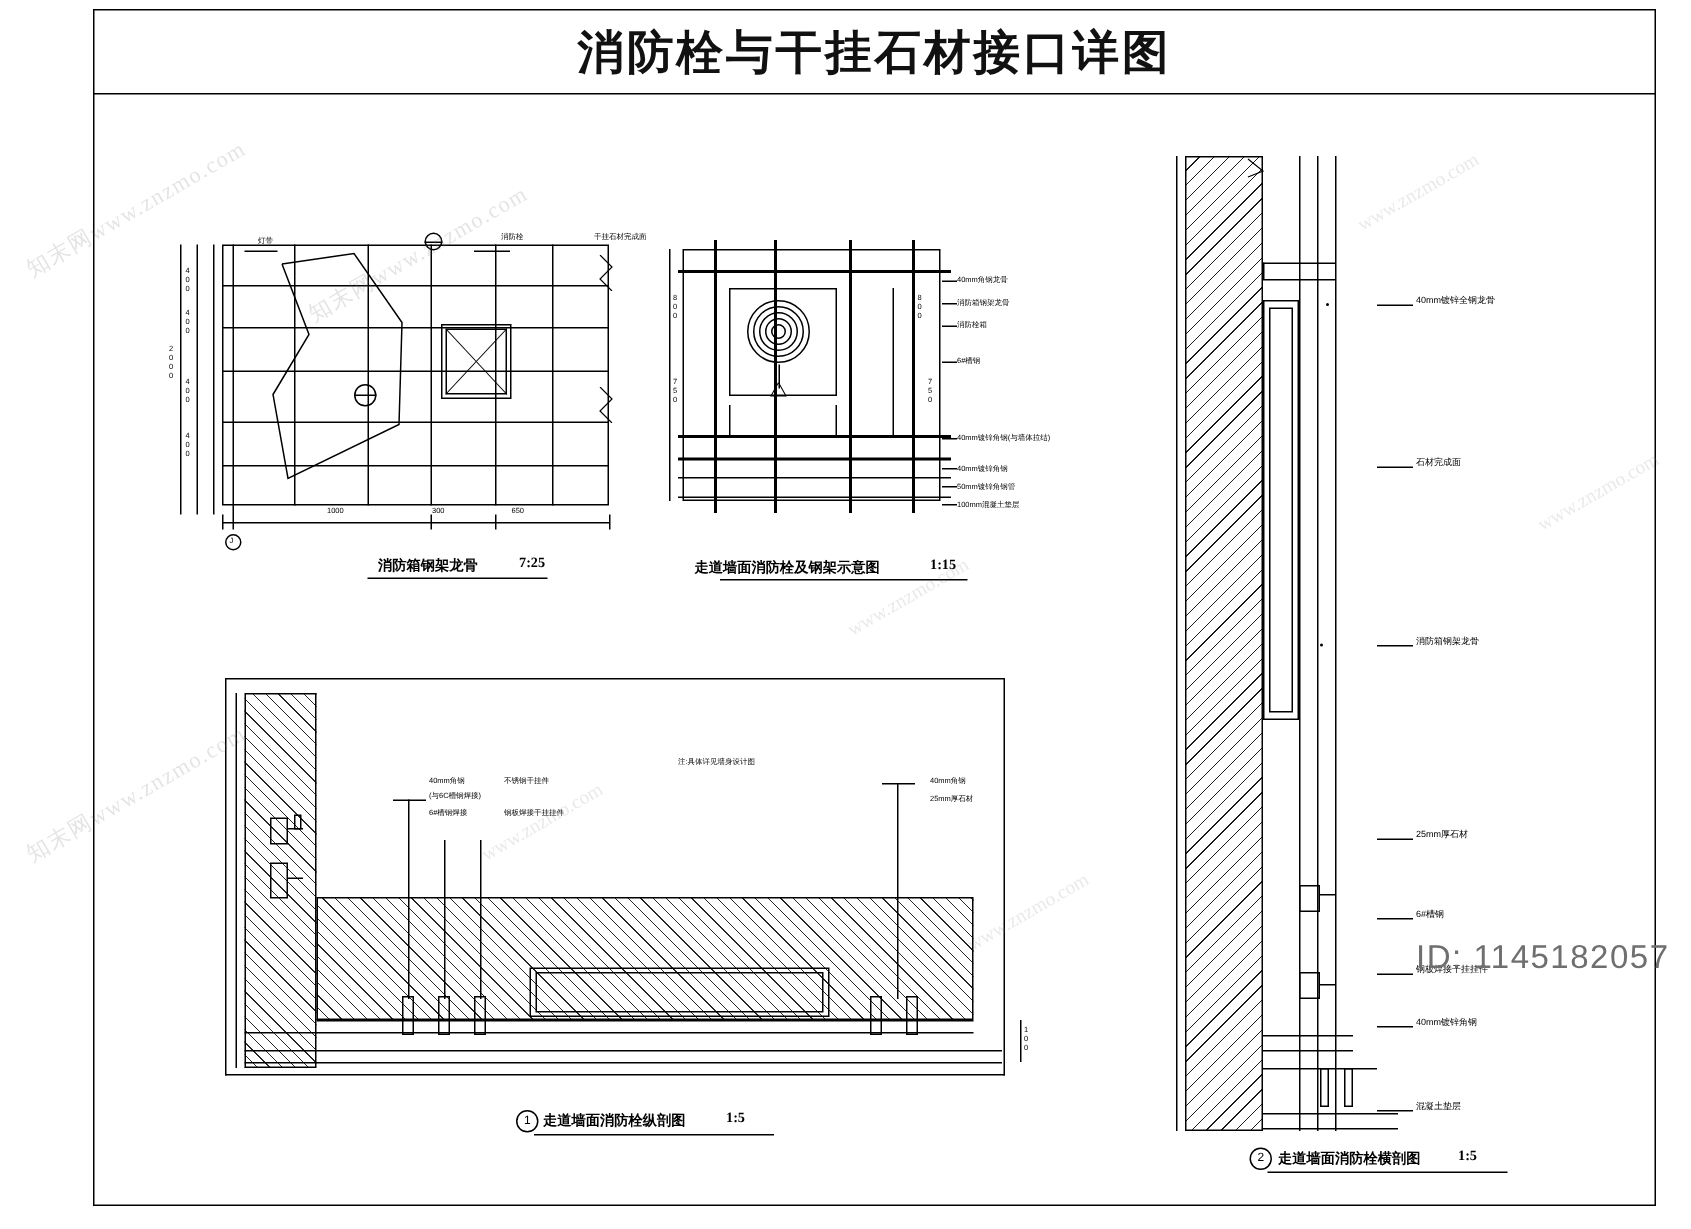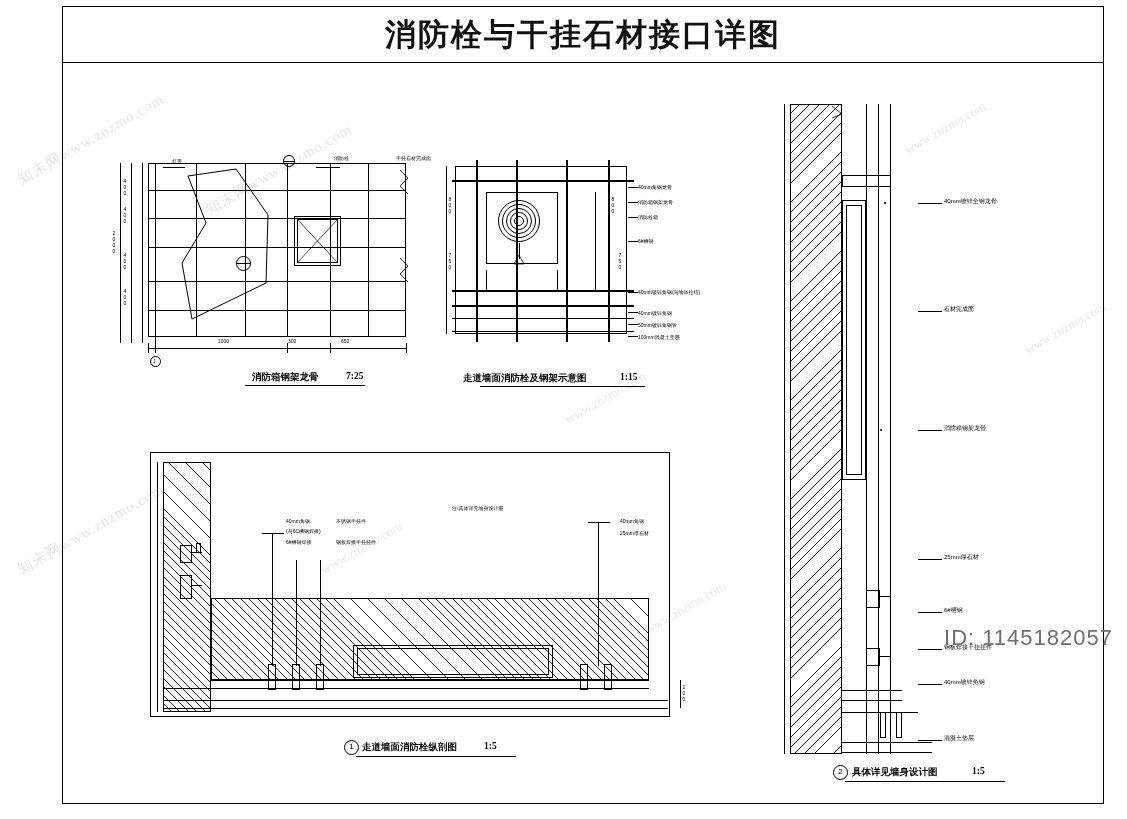--- a/index.html
+++ b/index.html
@@ -271,21 +271,21 @@
     <div class="leader" style="left:918px;top:612px;width:24px;"></div>
     <div class="lbl7" style="left:944px;top:607px;">6#槽钢</div>
     <div class="leader" style="left:918px;top:649px;width:24px;"></div>
     <div class="lbl7" style="left:944px;top:644px;">钢板焊接干挂挂件</div>
     <div class="leader" style="left:918px;top:684px;width:24px;"></div>
     <div class="lbl7" style="left:944px;top:679px;">40mm镀锌角钢</div>
     <div class="leader" style="left:918px;top:740px;width:24px;"></div>
     <div class="lbl7" style="left:944px;top:735px;">混凝土垫层</div>
 
     <div class="capnum" style="left:833px;top:765px;">2</div>
-    <div class="cap" style="left:852px;top:766px;">具体详见墙身设计图</div>
+    <div class="cap" style="left:852px;top:766px;">走道墙面消防栓横剖图</div>
     <div class="cap" style="left:972px;top:766px;">1:5</div>
     <div class="ln" style="left:845px;top:781px;width:160px;height:1.2px;"></div>
   </div>
 
   <div class="wm" style="left:8px;top:130px;">知末网www.znzmo.com</div>
   <div class="wm" style="left:196px;top:160px;">知末网www.znzmo.com</div>
   <div class="wm" style="left:8px;top:520px;">知末网www.znzmo.com</div>
   <div class="wm2" style="left:316px;top:540px;">www.znzmo.com</div>
   <div class="wm2" style="left:560px;top:390px;">www.znzmo.com</div>
   <div class="wm2" style="left:640px;top:600px;">www.znzmo.com</div>

